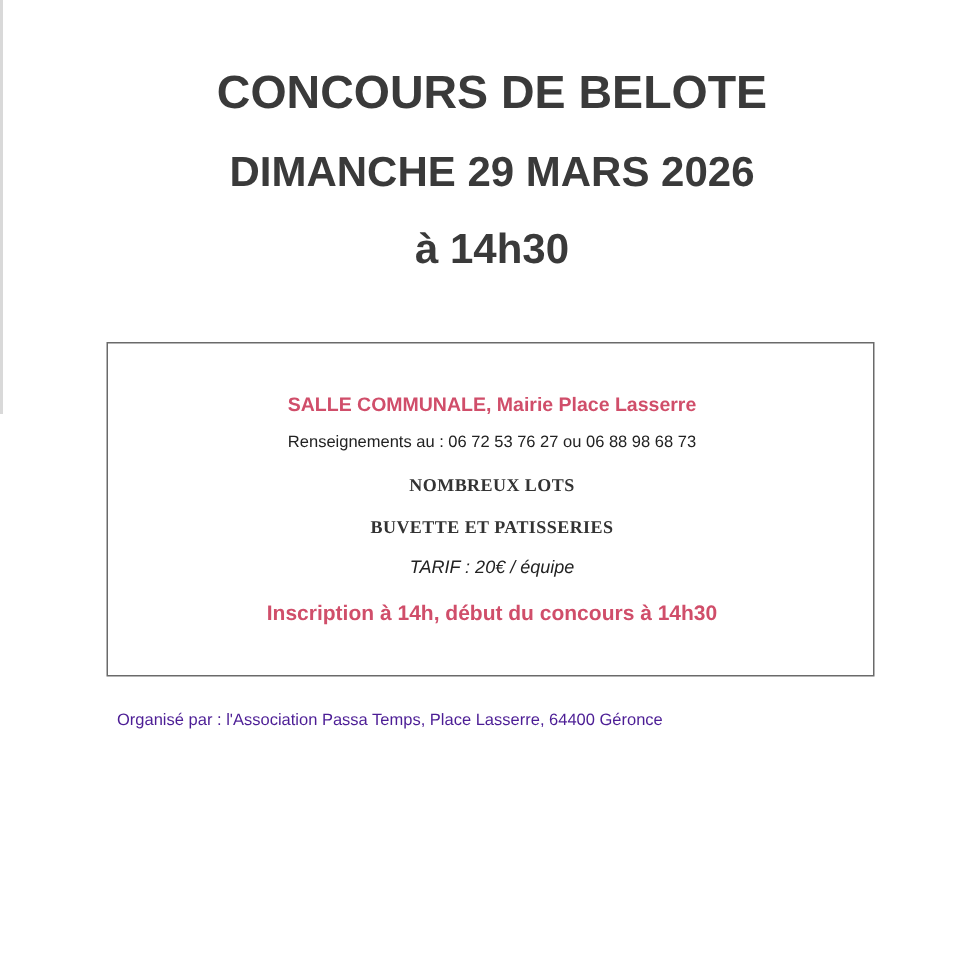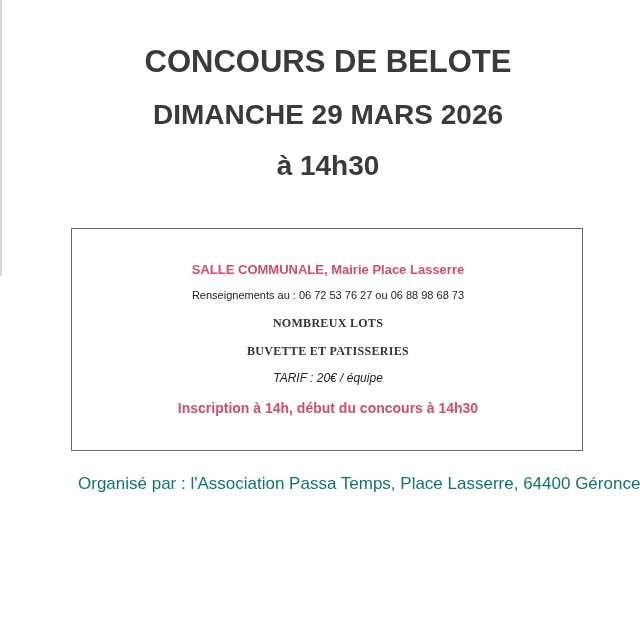--- a/index.html
+++ b/index.html
@@ -89,22 +89,22 @@
     .inscription {
       top: 400px;
       font-size: 14px;
       font-weight: bold;
       color: #d04e6a;
     }
     .organiser {
       position: absolute;
       left: 78px;
       top: 474px;
-      font-size: 17px;
-      color: #0f766e;
+      font-size: 11px;
+      color: #4c1d95;
       white-space: nowrap;
     }
   </style>
 </head>
 <body>
 
 <div class="edge-line"></div>
 
 <div class="title t1">CONCOURS DE BELOTE</div>
 <div class="title t2">DIMANCHE 29 MARS 2026</div>

